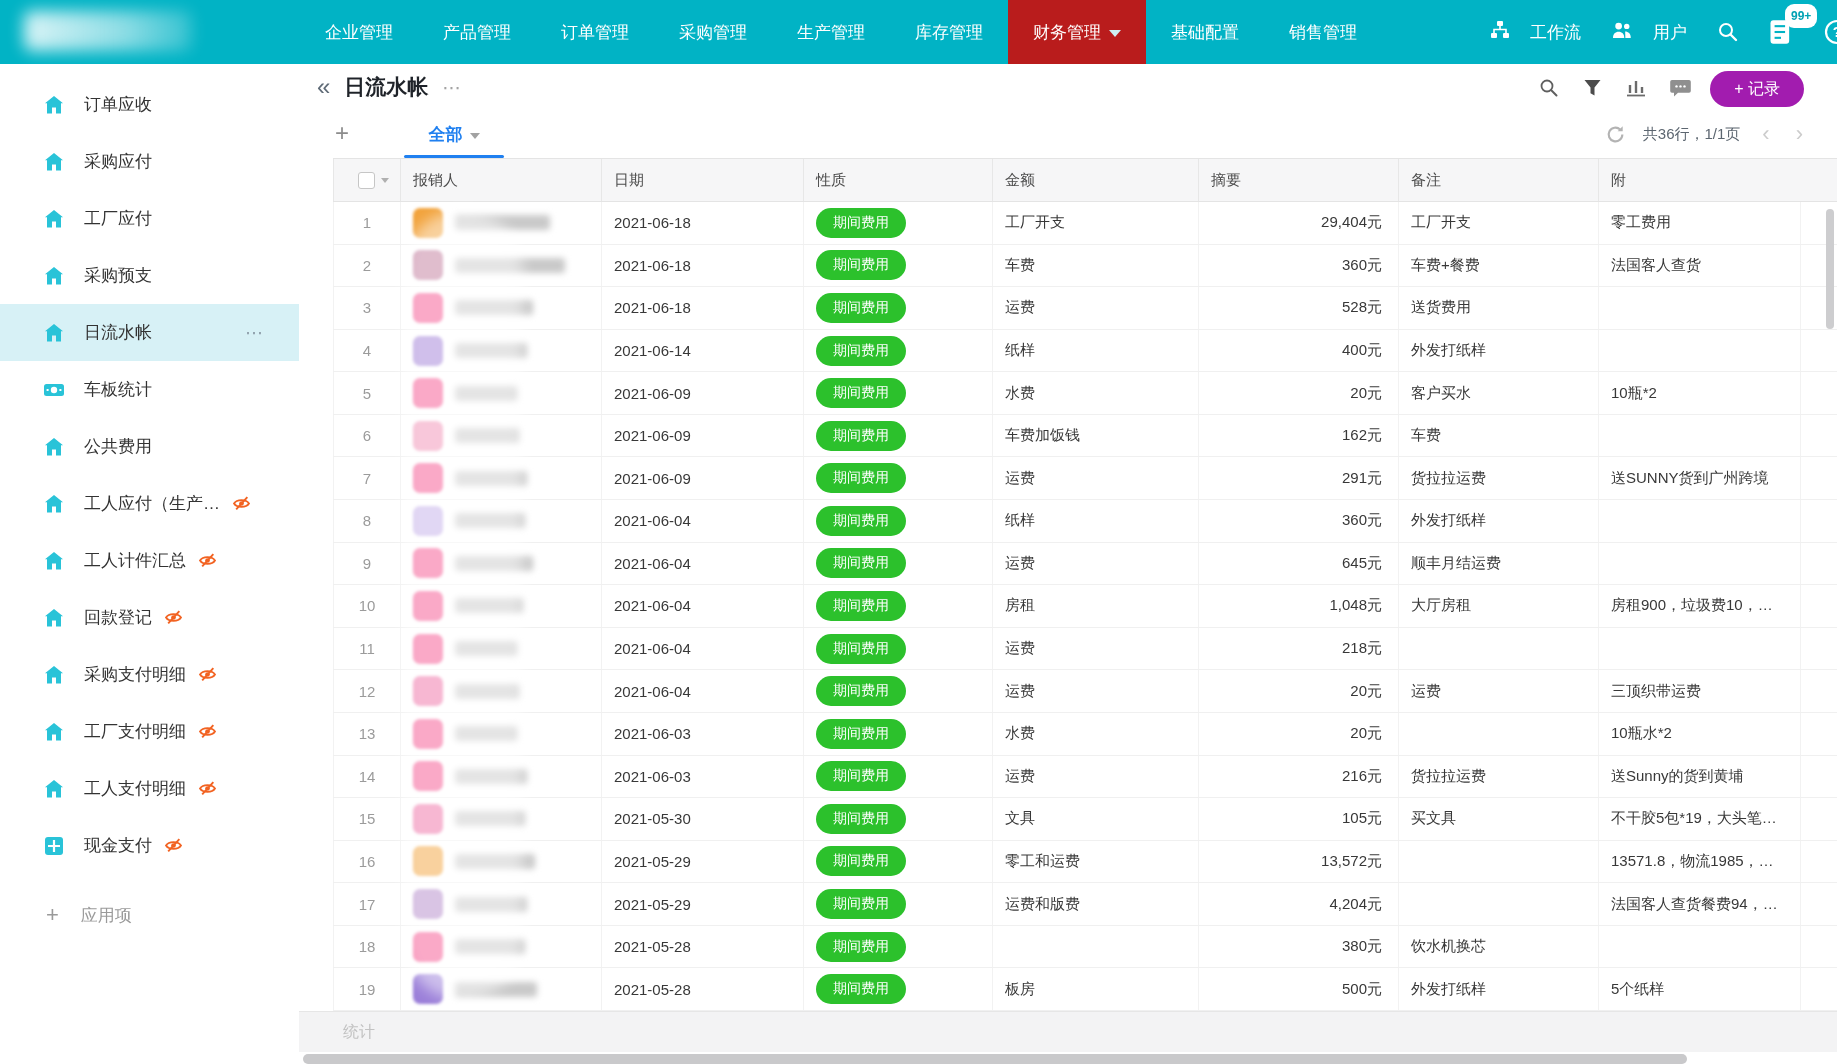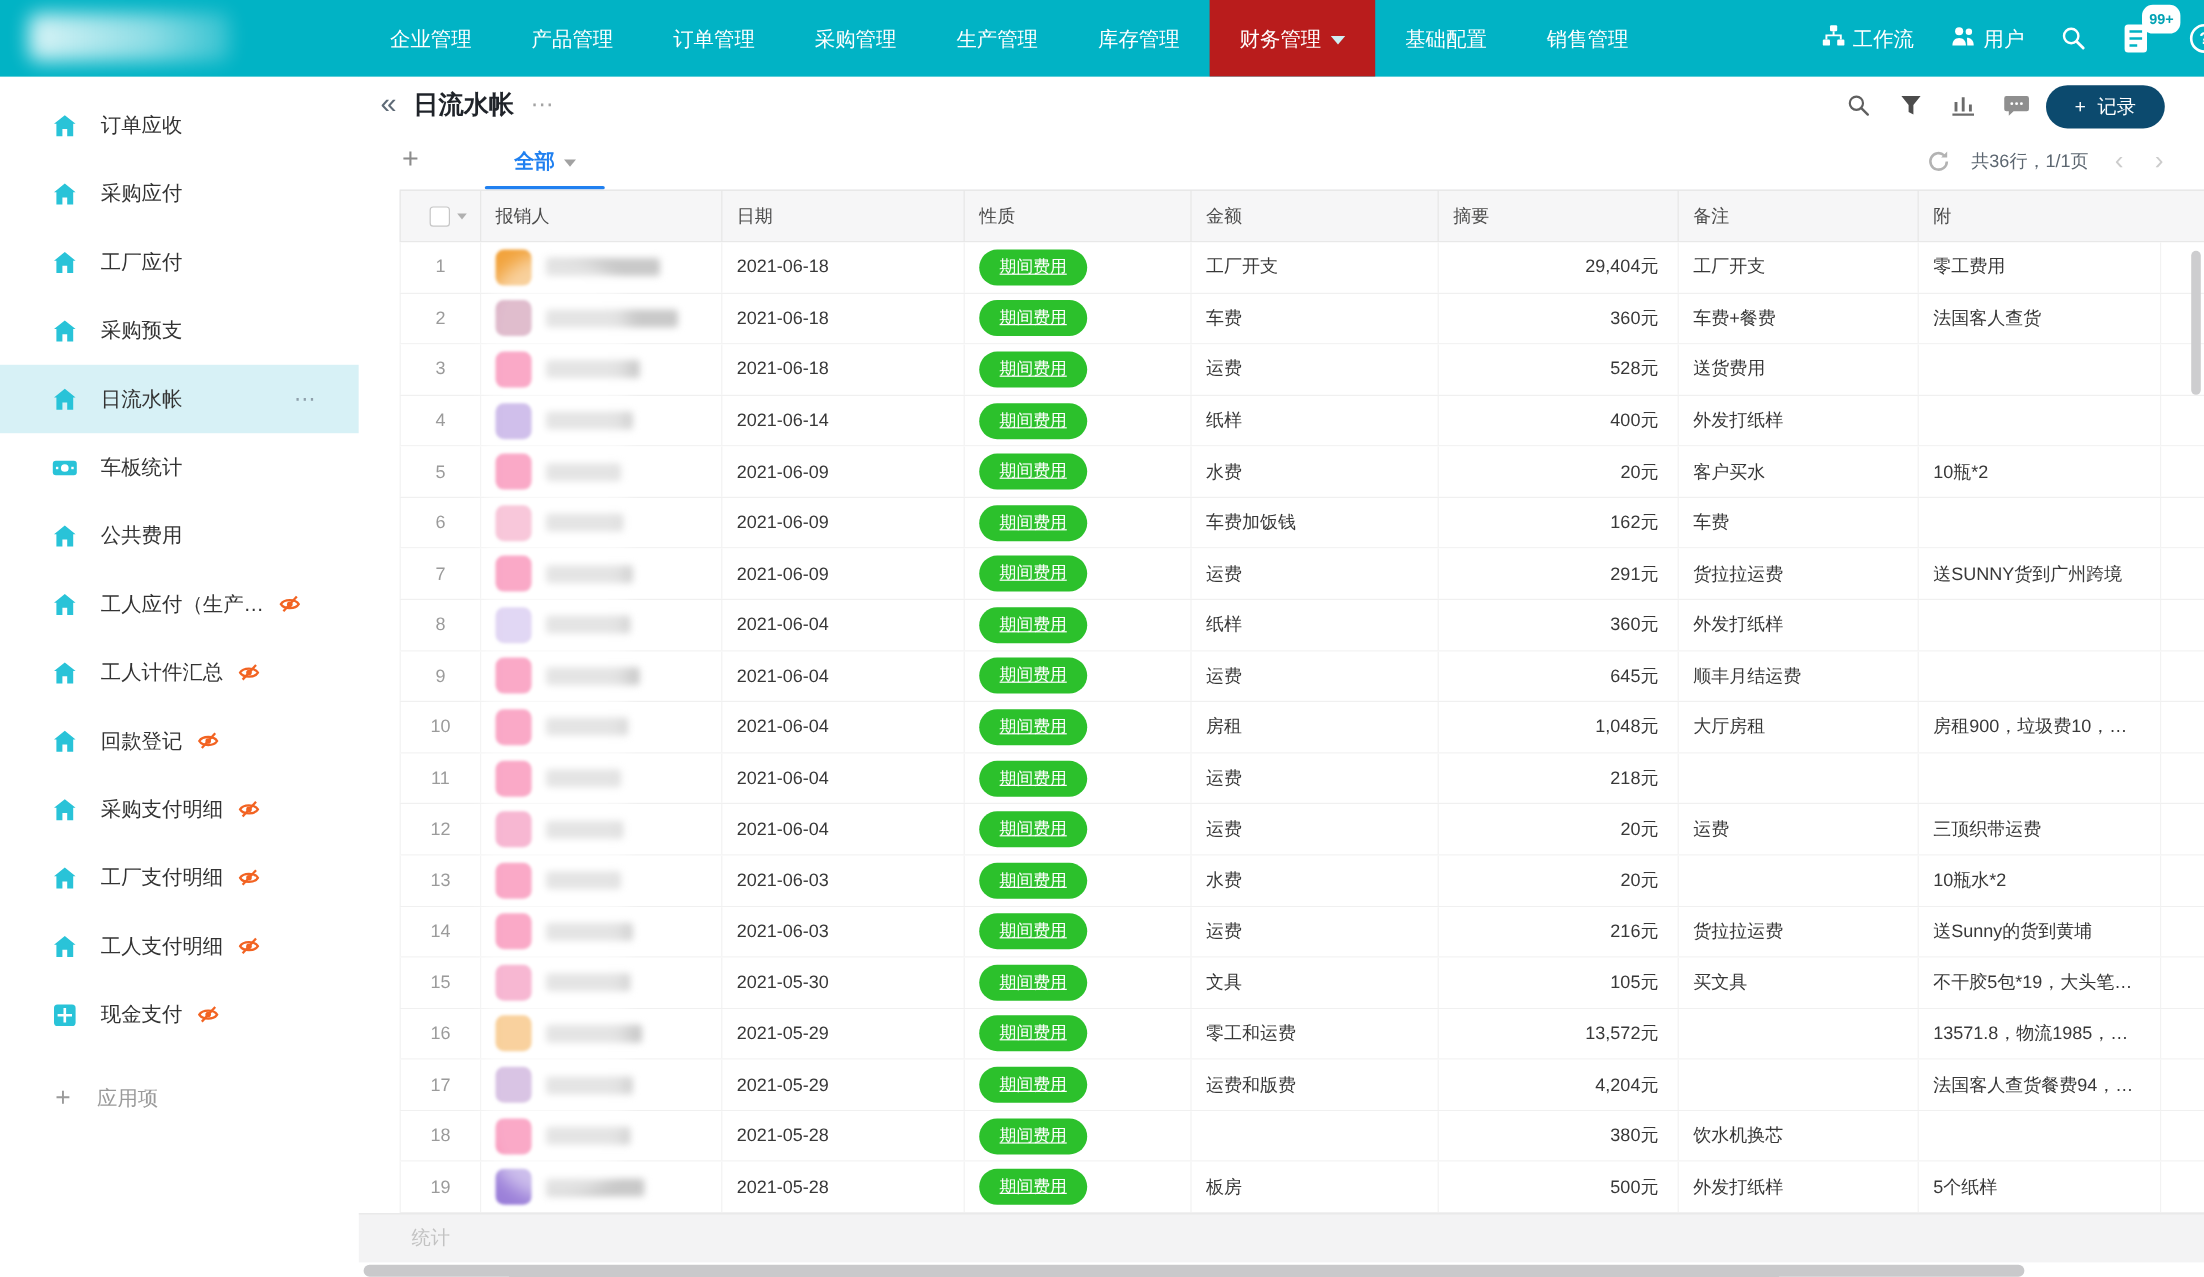--- a/index.html
+++ b/index.html
@@ -10,21 +10,21 @@
   .topbar { position:absolute; left:0; top:0; width:1837px; height:64px; background:#01b3c5; overflow:hidden; }
   .logo-blur { position:absolute; left:24px; top:11px; width:168px; height:40px; border-radius:8px;
     background:linear-gradient(90deg,rgba(255,255,255,.85),rgba(255,255,255,.55) 60%,rgba(255,255,255,.2)); filter:blur(8px); }
   .top-nav { position:absolute; left:300px; top:0; height:64px; display:flex; }
   .nav-item { height:64px; padding:0 25px; display:flex; align-items:center; gap:8px;
     color:#fff; font-size:17px; cursor:pointer; white-space:nowrap; }
   .nav-item.sel { background:#b91c1c;justify-content:flex-end; }
   .nav-caret { width:0; height:0; border-left:6px solid transparent; border-right:6px solid transparent;
     border-top:7px solid #cfeef2; margin-top:3px; }
   .top-right { position:absolute; right:0; top:0; height:64px; display:flex; align-items:center; gap:30px; padding-right:0; }
-  .top-link { display:flex; align-items:center; gap:6px; color:#fff; font-size:17px; cursor:pointer; }
+  .top-link { display:flex; align-items:center; gap:20px; color:#fff; font-size:17px; cursor:pointer; }
   .top-iconbtn { position:relative; display:flex; align-items:center; cursor:pointer; }
   .badge { position:absolute; top:-14px; left:16px; background:#fff; color:#01a2b4; font-size:12px; font-weight:bold;
     padding:5px 6px; border-radius:9px; line-height:14px; }
   .help-clip { margin-right:-14px; }
 
   
   .sidebar { position:absolute; left:0; top:64px; width:299px; height:1000px; background:#fff; padding-top:12px; }
   .side-item { height:57px; display:flex; align-items:center; padding-left:42px; font-size:17px; color:#333;
     position:relative; cursor:pointer; white-space:nowrap; }
   .side-item.sel { background:#d7f1f6; }
@@ -37,22 +37,22 @@
   
   .main { position:absolute; left:299px; top:64px; width:1538px; height:1000px; background:#fff; }
 
   .page-header { position:relative; height:49px; }
   .ph-left { position:absolute; left:18px; top:8px; display:flex; align-items:center; gap:14px; }
   .collapse { color:#5f6b77; font-size:24px; cursor:pointer; line-height:30px; }
   .page-title { font-size:21px; font-weight:bold; color:#1f2329; }
   .title-more { color:#a3a3a3; font-size:19px; letter-spacing:2px; cursor:pointer; }
   .ph-icons { position:absolute; right:146px; top:14px; display:flex; gap:24px; align-items:center; }
   .ph-icons span { cursor:pointer; display:flex; }
-  .record-btn { position:absolute; right:33px; top:7px; height:36px; padding:0 24px; background:#0c4a6e; color:#fff;
-    border:none; border-radius:18px; font-size:16px; cursor:pointer; font-family:Liberation Mono, monospace; }
+  .record-btn { position:absolute; right:33px; top:7px; height:36px; padding:0 24px; background:#a21caf; color:#fff;
+    border:none; border-radius:18px; font-size:16px; cursor:pointer; font-family:Liberation Sans, sans-serif; }
 
   .toolbar { position:relative; height:45px; }
   .tb-plus { position:absolute; left:36px; top:6px; color:#8c8c8c; font-size:24px; cursor:pointer; }
   .tab { position:absolute; left:105px; top:0; width:100px; height:42px; display:flex; align-items:center; justify-content:center;
     gap:7px; color:#2080f0; font-size:17px; font-weight:bold; cursor:pointer; }
   .tab-caret { width:0; height:0; border-left:5px solid transparent; border-right:5px solid transparent; border-top:6px solid #a2a2a2; margin-top:3px; }
   .tab-underline { position:absolute; left:105px; top:42px; width:100px; height:3px; background:#2080f0; border-radius:2px; }
   .tb-right { position:absolute; right:30px; top:0; height:42px; display:flex; align-items:center; gap:18px; }
   .refresh { display:flex; cursor:pointer; }
   .count-text { color:#5c6670; font-size:15px; }
@@ -69,21 +69,21 @@
   .hd-caret { width:0; height:0; border-left:4px solid transparent; border-right:4px solid transparent; border-top:5px solid #b0b0b0; cursor:pointer; }
 
   .trow { height:42.58px; border-bottom:1px solid #f0f0f0; background:#fff; }
   .trow .c { display:flex; align-items:center; padding-left:12px; font-size:15px; color:#383838;
     border-left:1px solid #f2f2f2; overflow:hidden; white-space:nowrap; }
   .trow .c.num { justify-content:center; color:#9b9b9b; padding-left:0; }
   .trow .c.amt { justify-content:flex-end; padding-right:16px; }
   .avatar { width:30px; height:30px; border-radius:7px; flex:0 0 30px; filter:blur(1.5px); }
   .nameblur { height:15px; border-radius:3px; background:#c9c9c9; margin-left:12px; filter:blur(3px); }
   .pill { height:30px; padding:0 17px; border-radius:16px; background:#2cc12c; color:#fff; font-size:14px;
-    display:flex; align-items:center;text-decoration:underline; }
+    display:flex; align-items:center; }
   .smudge { position:absolute; left:70px; top:52px; width:120px; height:790px; background:rgba(255,255,255,.5);
     border-radius:60px; filter:blur(7px); pointer-events:none; }
 
   .tfoot { position:absolute; left:0; top:947px; width:1538px; height:41px; background:#f3f3f4; border-top:1px solid #e6e6e6;
     display:flex; align-items:center; padding-left:44px; color:#c2c2c2; font-size:16px;text-align:right; }
   .hscroll { position:absolute; left:0; top:990px; width:1538px; height:10px; }
   .hthumb { position:absolute; left:4px; top:0; width:1384px; height:10px; border-radius:5px; background:#c9c9cb; cursor:pointer; }
   .vthumb { position:absolute; right:3px; top:145px; width:8px; height:120px; border-radius:4px; background:#cdcdcf; cursor:pointer; }
 </style>
 </head>

